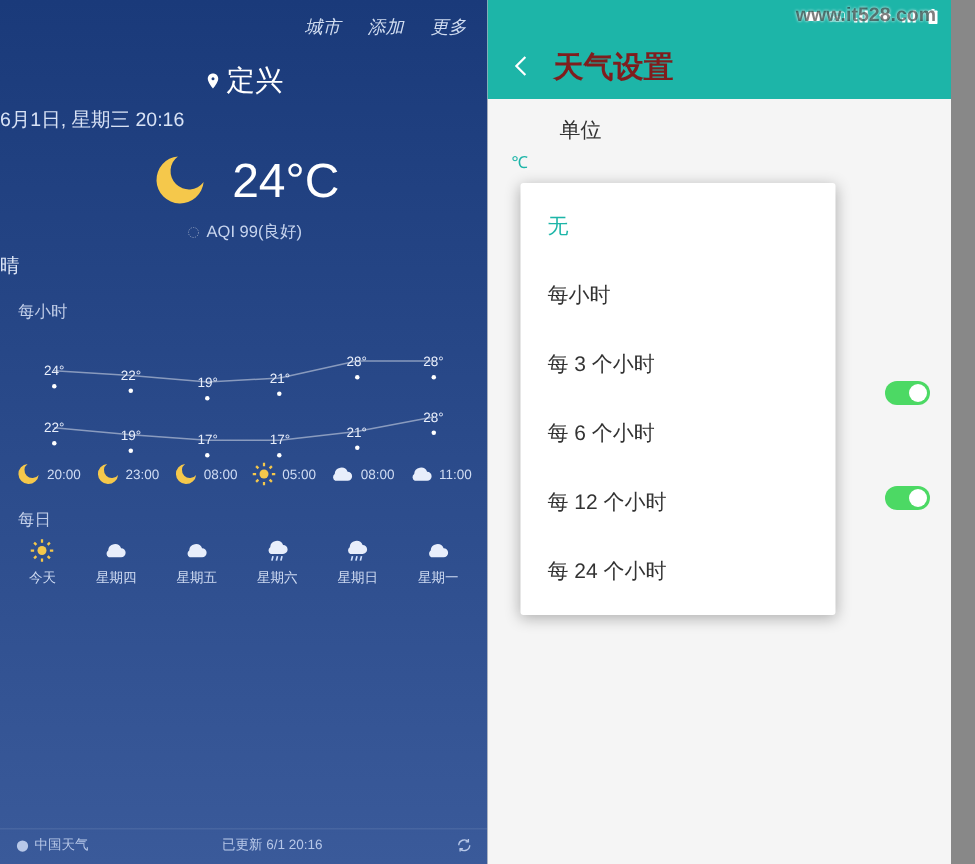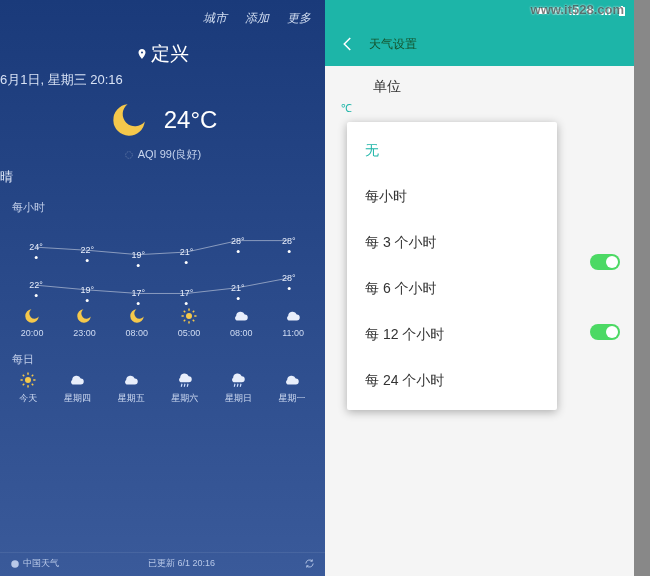--- a/index.html
+++ b/index.html
@@ -9,50 +9,50 @@
   .right { width: 309px; background: #f5f5f5; position: relative; }
 
   
   .left-header { display: flex; justify-content: flex-end; gap: 18px; padding: 10px 14px 6px; font-size: 12px; color: #d0dcf0; font-style: italic; }
   .left-header span { cursor: pointer; }
   .center-block { text-align: left; padding: 8px 0 6px; }
   .loc { font-size: 19px; margin-bottom: 4px; display: flex; align-items: center; justify-content: center; gap: 3px; }
   .datetime { font-size: 13px; margin-bottom: 10px; color: #d8e2f5; }
   .temp-row { display: flex; align-items: center; justify-content: center; gap: 14px; }
   .moon-lg { width: 42px; height: 42px; }
-  .temp { font-size: 24px; font-weight: 300; }
+  .temp { font-size: 32px; font-weight: 300; }
   .aqi { font-size: 11px; color: #c8d5ee; margin-top: 6px; display: flex; align-items: center; justify-content: center; gap: 4px; }
   .cond { font-size: 13px; margin-top: 6px; color: #e0e8f8; }
 
   .section-label { font-size: 11px; padding: 8px 12px 2px; color: #c0cde8; }
 
   .hourly { padding: 4px 6px 6px; }
   .hourly-chart { position: relative; height: 44px; margin: 2px 6px; }
   .point { position: absolute; transform: translate(-50%, -50%); font-size: 9px; color: #e8eefb; }
   .point::after { content: ""; position: absolute; left: 50%; top: 14px; transform: translateX(-50%); width: 3px; height: 3px; background: #fff; border-radius: 50%; }
   svg.lines { position: absolute; inset: 0; width: 100%; height: 100%; }
   svg.lines line { stroke: rgba(255,255,255,0.45); stroke-width: 1; }
 
   .icon-row { display: flex; justify-content: space-around; margin-top: 2px; }
-  .icon-cell { display: flex; flex-direction: column; align-items: center; gap: 3px; }
+  .icon-cell { display: flex; flex-direction: row; align-items: center; gap: 3px; }
   .icon-cell .time { font-size: 9px; color: #d0dcf3; }
   .small-icon { width: 18px; height: 18px; }
 
   .daily { padding: 2px 6px 4px; }
   .daily-row { display: flex; justify-content: space-around; }
   .day-cell { display: flex; flex-direction: column; align-items: center; gap: 3px; }
   .day-cell .day { font-size: 9px; color: #d0dcf3; }
 
   .left-footer { margin-top: auto; display: flex; align-items: center; justify-content: space-between; padding: 4px 10px 6px; font-size: 9px; color: #b8c8e8; border-top: 1px solid rgba(255,255,255,0.08); }
   .footer-center { flex: 1; text-align: center; }
 
   
   .right-status { height: 22px; background: #1db5a8; display: flex; align-items: center; justify-content: flex-end; padding: 0 6px; gap: 4px; color: #fff; font-size: 10px; }
   .status-icon { width: 12px; height: 12px; fill: #fff; }
-  .right-appbar { height: 44px; background: #1db5a8; display: flex; align-items: center; gap: 12px; padding: 0 14px; color: #14532d; font-size: 12px; }
+  .right-appbar { height: 44px; background: #1db5a8; display: flex; align-items: center; gap: 12px; padding: 0 14px; color: #7f1d1d; font-size: 20px; font-weight: bold; }
   .back-arrow { width: 18px; height: 18px; }
 
   .settings-body { padding: 12px 16px; font-size: 14px; color: #333; }
   .setting-title { font-size: 14px; margin-bottom: 4px; margin-left: 32px; }
   .setting-value { font-size: 11px; color: #1db5a8; }
 
   .switch { position: absolute; right: 14px; width: 30px; height: 16px; background: #4cd964; border-radius: 8px; }
   .switch::after { content: ""; position: absolute; right: 2px; top: 2px; width: 12px; height: 12px; background: #fff; border-radius: 50%; }
   .switch1 { top: 254px; }
   .switch2 { top: 324px; }

